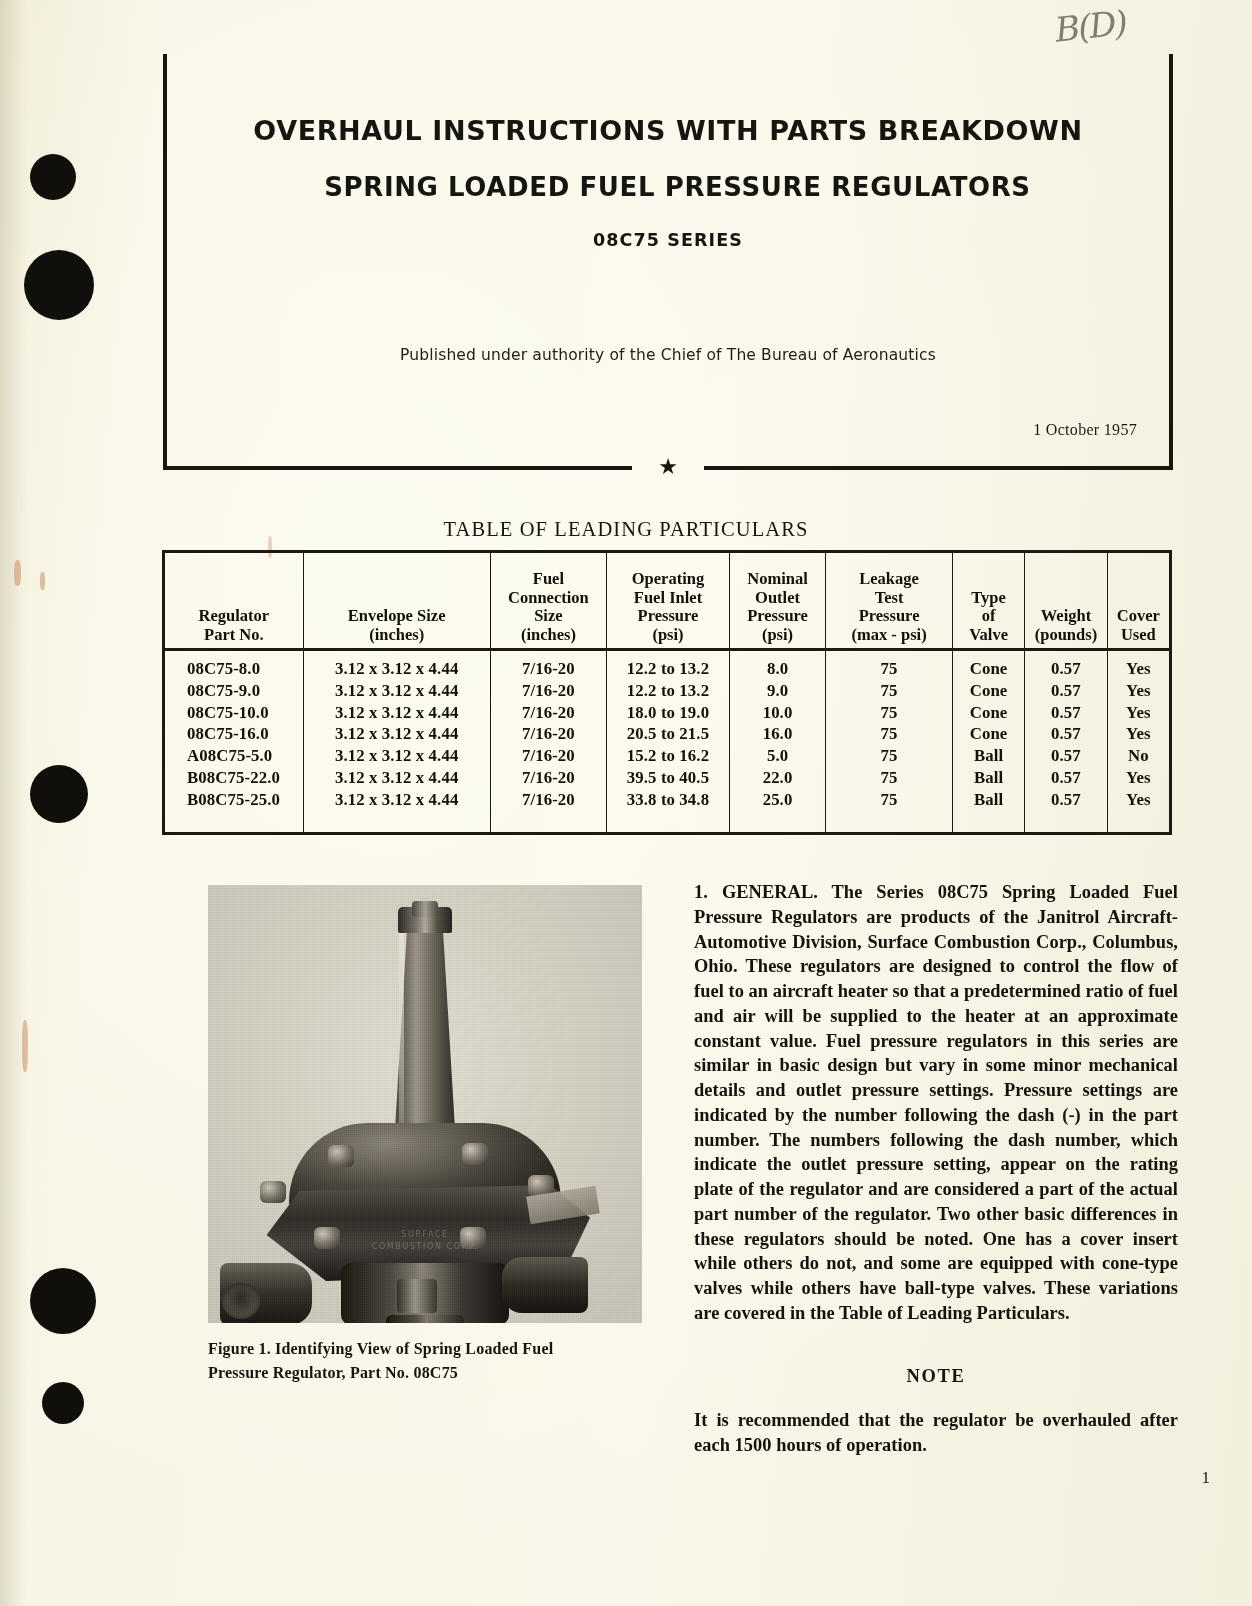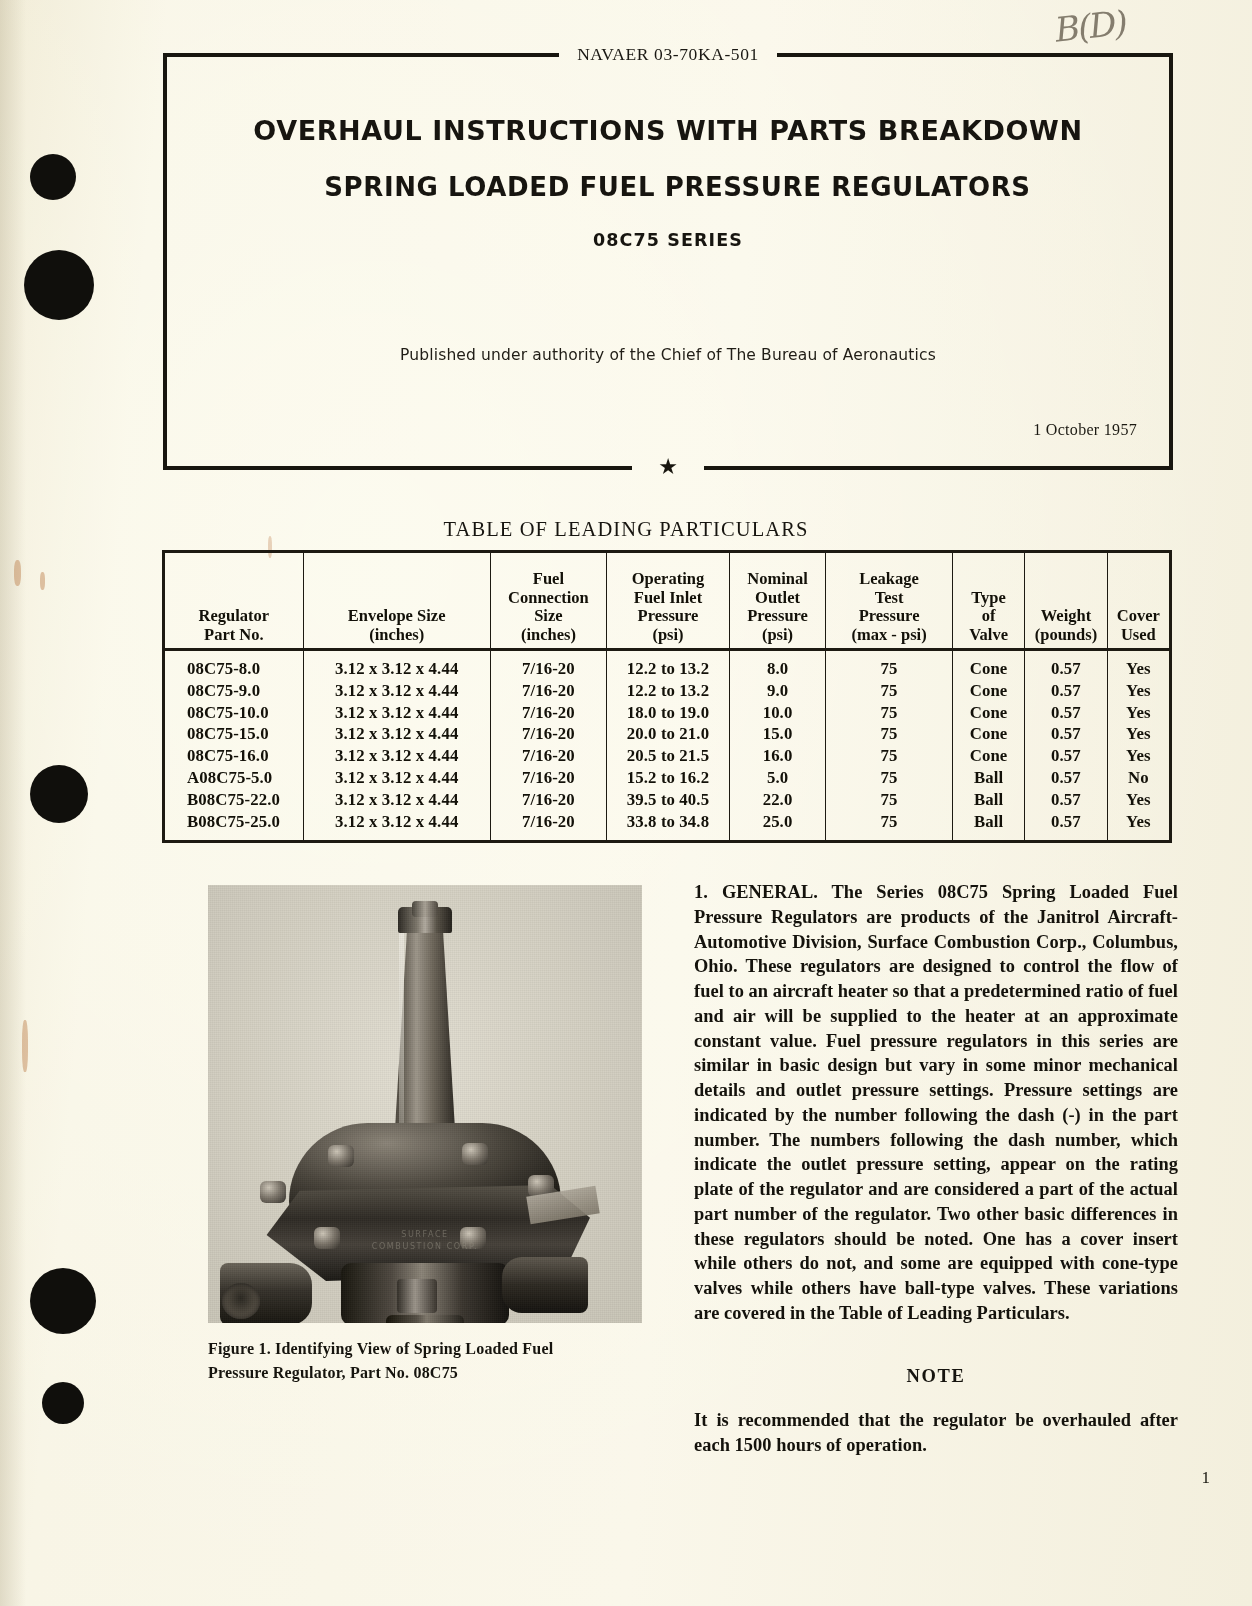--- a/index.html
+++ b/index.html
@@ -188,21 +188,21 @@
     font-size: 16.8px;
     line-height: 1.30;
     padding: 0 6px;
     height: 21.5px;
     text-align: center;
     border-top: none;
     border-bottom: none;
     letter-spacing: 0.1px;
   }
   table.lp tbody tr:first-child td { padding-top: 7px; }
-  table.lp tbody tr:last-child  td { padding-bottom: 7px; }
+  table.lp tbody tr:last-child  td { padding-bottom: 21px; }
   table.lp tbody td.c-part { text-align: left; padding-left: 22px; }
   
   .tbl-wrap table.lp { outline: 2px solid #1d1a12; }
 
   
   .figure-area {
     position: absolute;
     left: 208px;
     top: 885px;
     width: 434px;
@@ -448,25 +448,20 @@
   <div class="punch" style="left:30px;  top:1268px;width:66px;  height:66px;"></div>
   <div class="punch" style="left:42px;  top:1382px;width:42px;  height:42px;"></div>
 
   <div class="blemish" style="left:14px;  top:560px;  width:7px;  height:26px;"></div>
   <div class="blemish" style="left:40px;  top:572px;  width:5px;  height:18px;"></div>
   <div class="blemish" style="left:22px;  top:1020px; width:6px;  height:52px;"></div>
   <div class="blemish" style="left:268px; top:536px;  width:4px;  height:22px; opacity:0.30;"></div>
 
   <div class="handwriting">B(D)</div>
 
-  <div class="topnum-row">
-    <div class="rule"></div>
-    <div class="doc-number">NAVAER 03-70KA-501</div>
-    <div class="rule right"></div>
-  </div>
 
   <div class="title-frame"></div>
 
   <div class="title-block">
     <div class="t-head t1">OVERHAUL INSTRUCTIONS WITH PARTS BREAKDOWN</div>
     <div class="t-head t2">SPRING LOADED FUEL PRESSURE REGULATORS</div>
     <div class="t-head t3">08C75 SERIES</div>
     <div class="t5">Published under authority of the Chief of The Bureau of Aeronautics</div>
     <div class="t6">1 October 1957</div>
   </div>
@@ -533,31 +528,20 @@
             <td>3.12 x 3.12 x 4.44</td>
             <td>7/16-20</td>
             <td>18.0 to 19.0</td>
             <td>10.0</td>
             <td>75</td>
             <td>Cone</td>
             <td>0.57</td>
             <td>Yes</td>
           </tr>
           <tr>
-            <td class="c-part">08C75-15.0</td>
-            <td>3.12 x 3.12 x 4.44</td>
-            <td>7/16-20</td>
-            <td>20.0 to 21.0</td>
-            <td>15.0</td>
-            <td>75</td>
-            <td>Cone</td>
-            <td>0.57</td>
-            <td>Yes</td>
-          </tr>
-          <tr>
             <td class="c-part">08C75-16.0</td>
             <td>3.12 x 3.12 x 4.44</td>
             <td>7/16-20</td>
             <td>20.5 to 21.5</td>
             <td>16.0</td>
             <td>75</td>
             <td>Cone</td>
             <td>0.57</td>
             <td>Yes</td>
           </tr>

